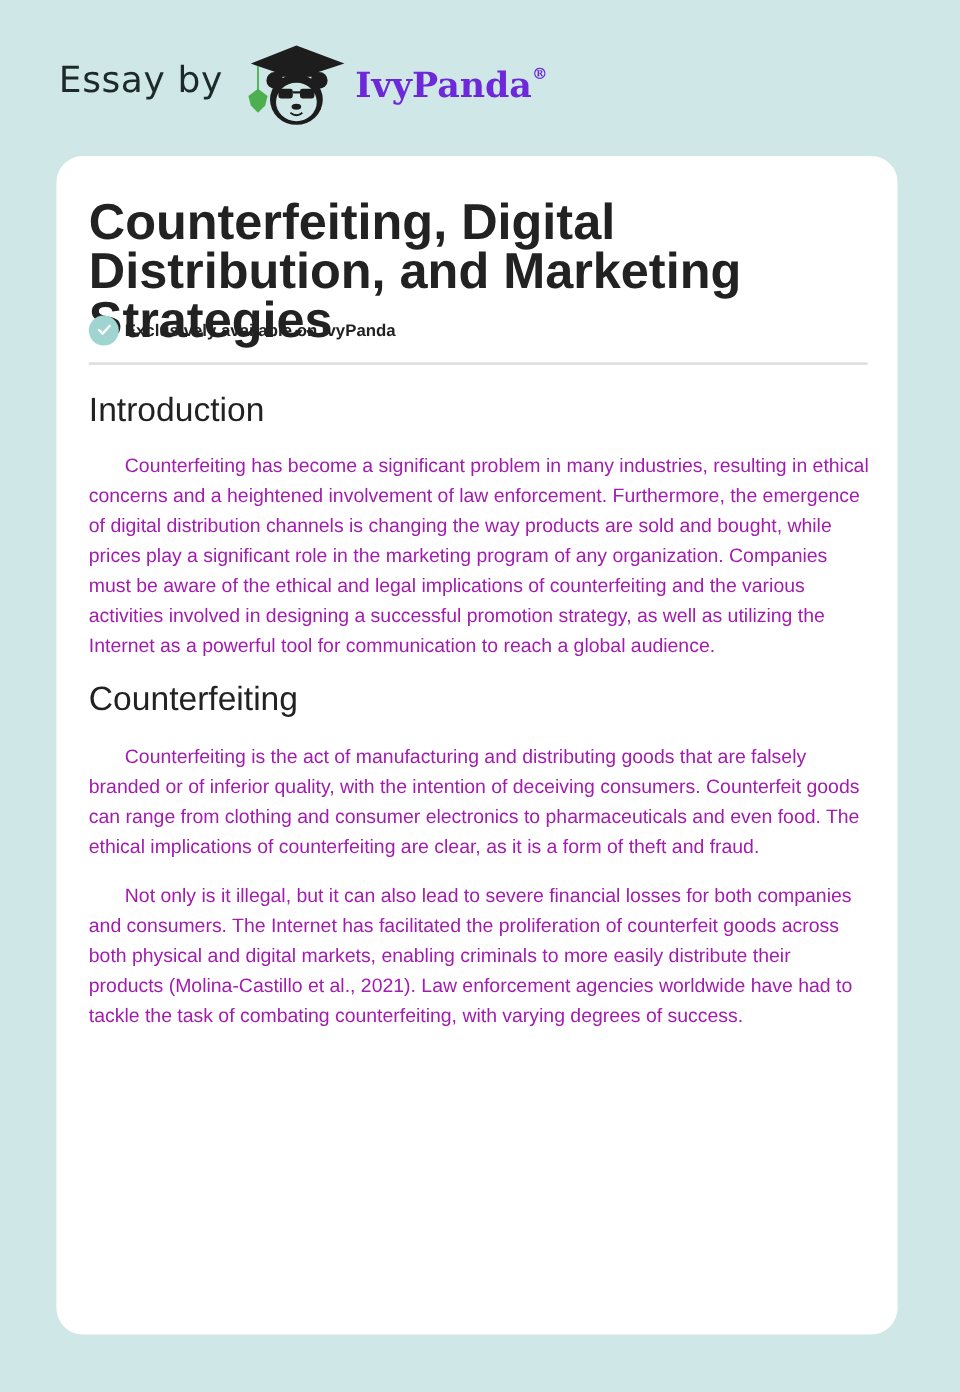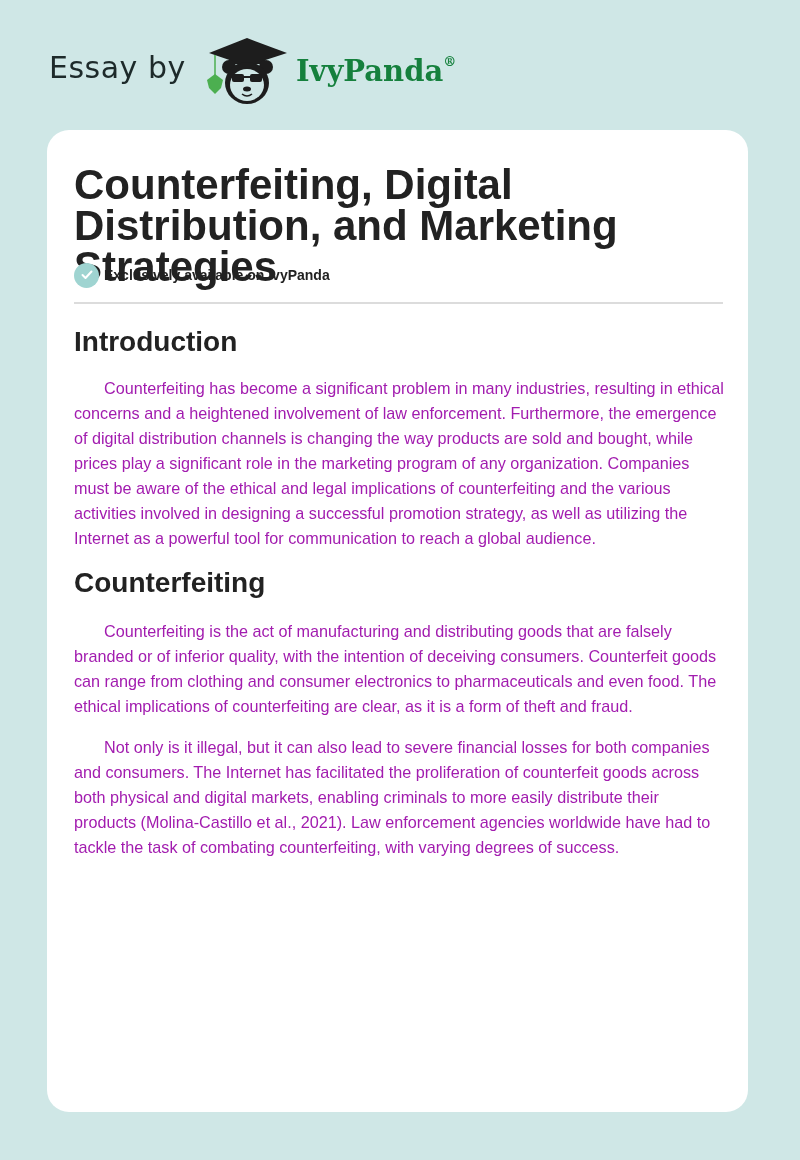--- a/index.html
+++ b/index.html
@@ -15,21 +15,21 @@
   }
   .essay-by {
     position: absolute; left: 49px; top: 50px;
     font-family: "DejaVu Sans", sans-serif;
     font-size: 30px; color: #1d2a2a; letter-spacing: 0.5px;
   }
   .logo-icon { position: absolute; left: 203px; top: 36px; width: 88px; height: 72px; }
   .brand {
     position: absolute; left: 296px; top: 54px;
     font-family: "DejaVu Serif", serif; font-weight: bold;
-    font-size: 29px; color: #15803d;
+    font-size: 29px; color: #6d28d9;
   }
   .brand sup { font-size: 13px; position: relative; top: -4px; }
   .card {
     position: absolute; left: 47px; top: 130px;
     width: 701px; height: 982px;
     background: #ffffff; border-radius: 22px;
   }
   .title {
     position: absolute; left: 27px; top: 34px; width: 650px;
     margin: 0; font-size: 42px; line-height: 41px; font-weight: bold; color: #222;
@@ -41,21 +41,21 @@
   .check-badge {
     width: 25px; height: 25px; border-radius: 50%;
     background: #9fd4d1; display: flex; align-items: center; justify-content: center;
     margin-right: 5px;
   }
   .excl-text { font-size: 14px; font-weight: bold; color: #222; }
   .divider {
     position: absolute; left: 27px; top: 172px; width: 649px; height: 2px; background: #dcdcdc;
   }
   .content { position: absolute; left: 27px; top: 192px; width: 650px; }
-  h2 { margin: 0; font-size: 28px; line-height: 40px; font-weight: bold; color: #222; }
+  h2 { margin: 0; font-size: 28px; line-height: 40px; font-weight: normal; color: #222; }
   p {
     margin: 0; font-size: 16.2px; line-height: 25px; color: #a21caf; text-indent: 30px;
   }
   .sec-intro h2 { margin-bottom: 14px; }
   .sec-counter { margin-top: 12px; }
   .sec-counter h2 { margin-bottom: 16px; }
   .sec-counter p + p { margin-top: 16px; }
 </style>
 </head>
 <body>

